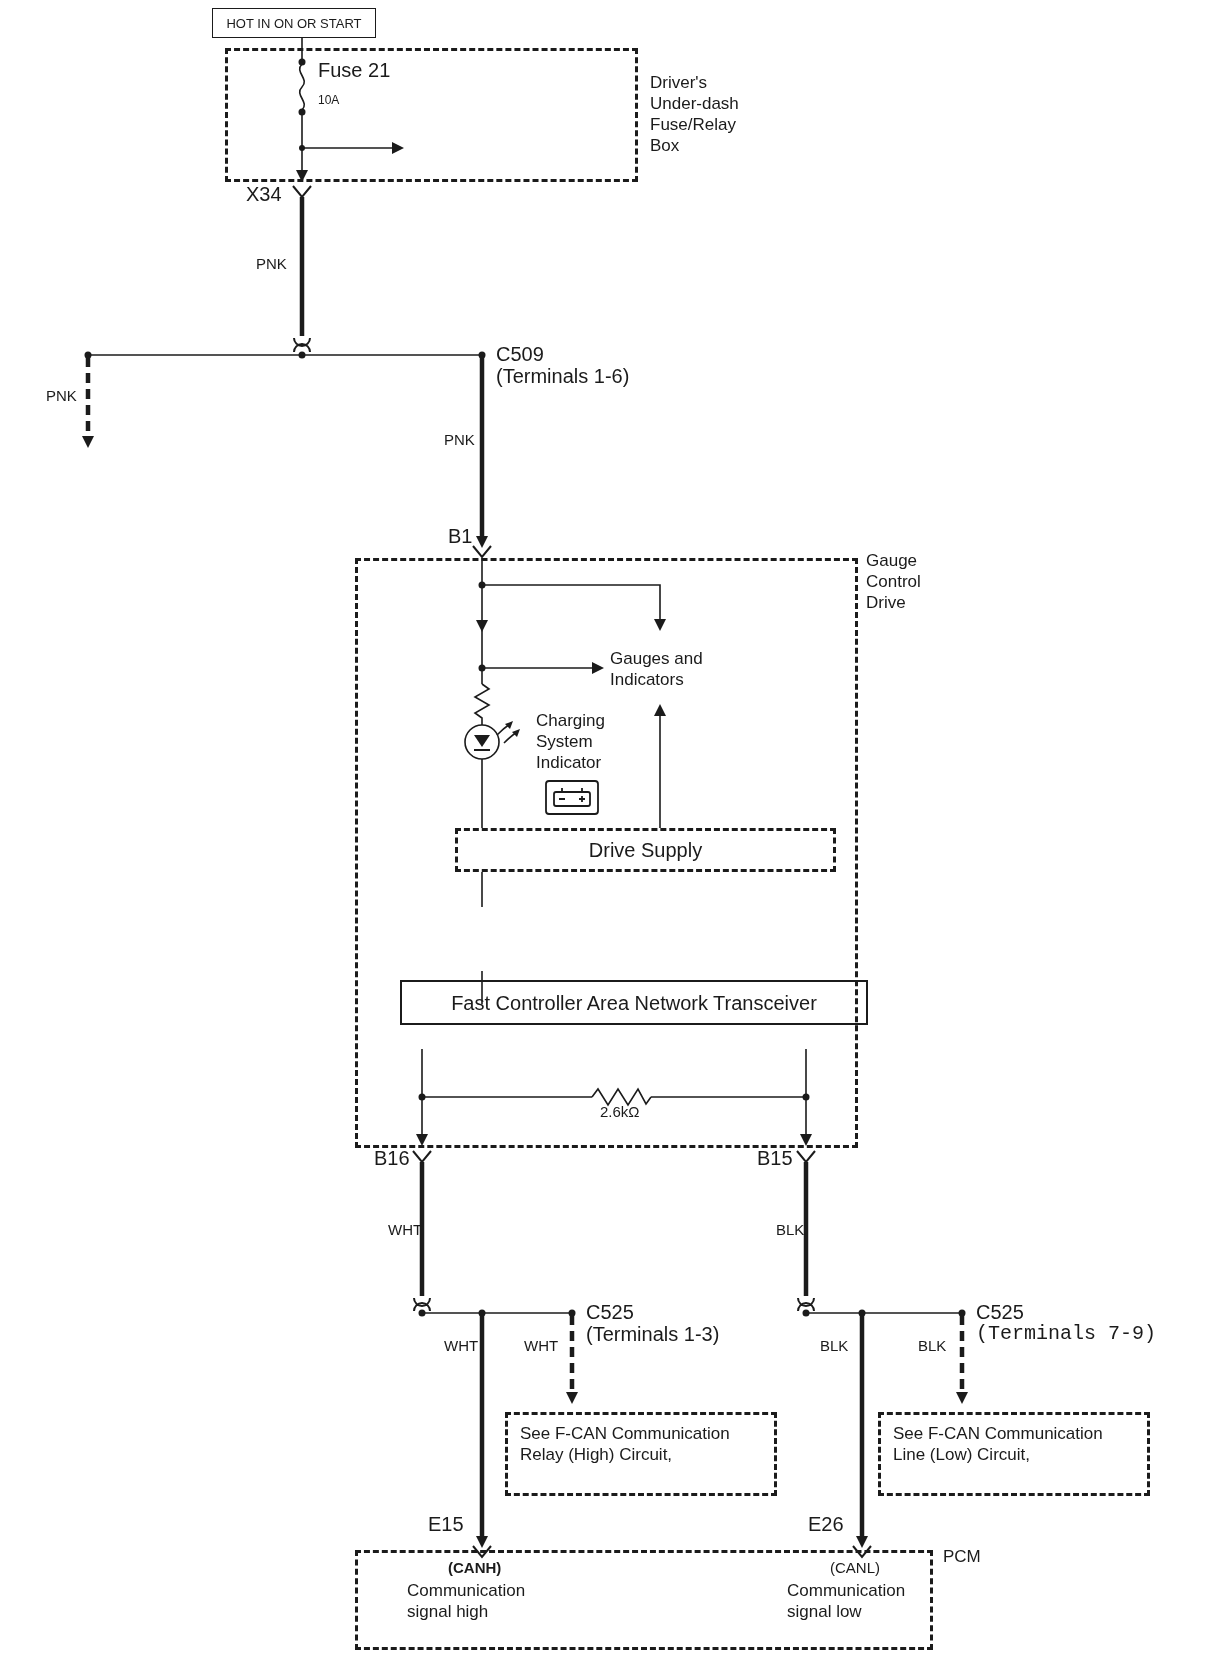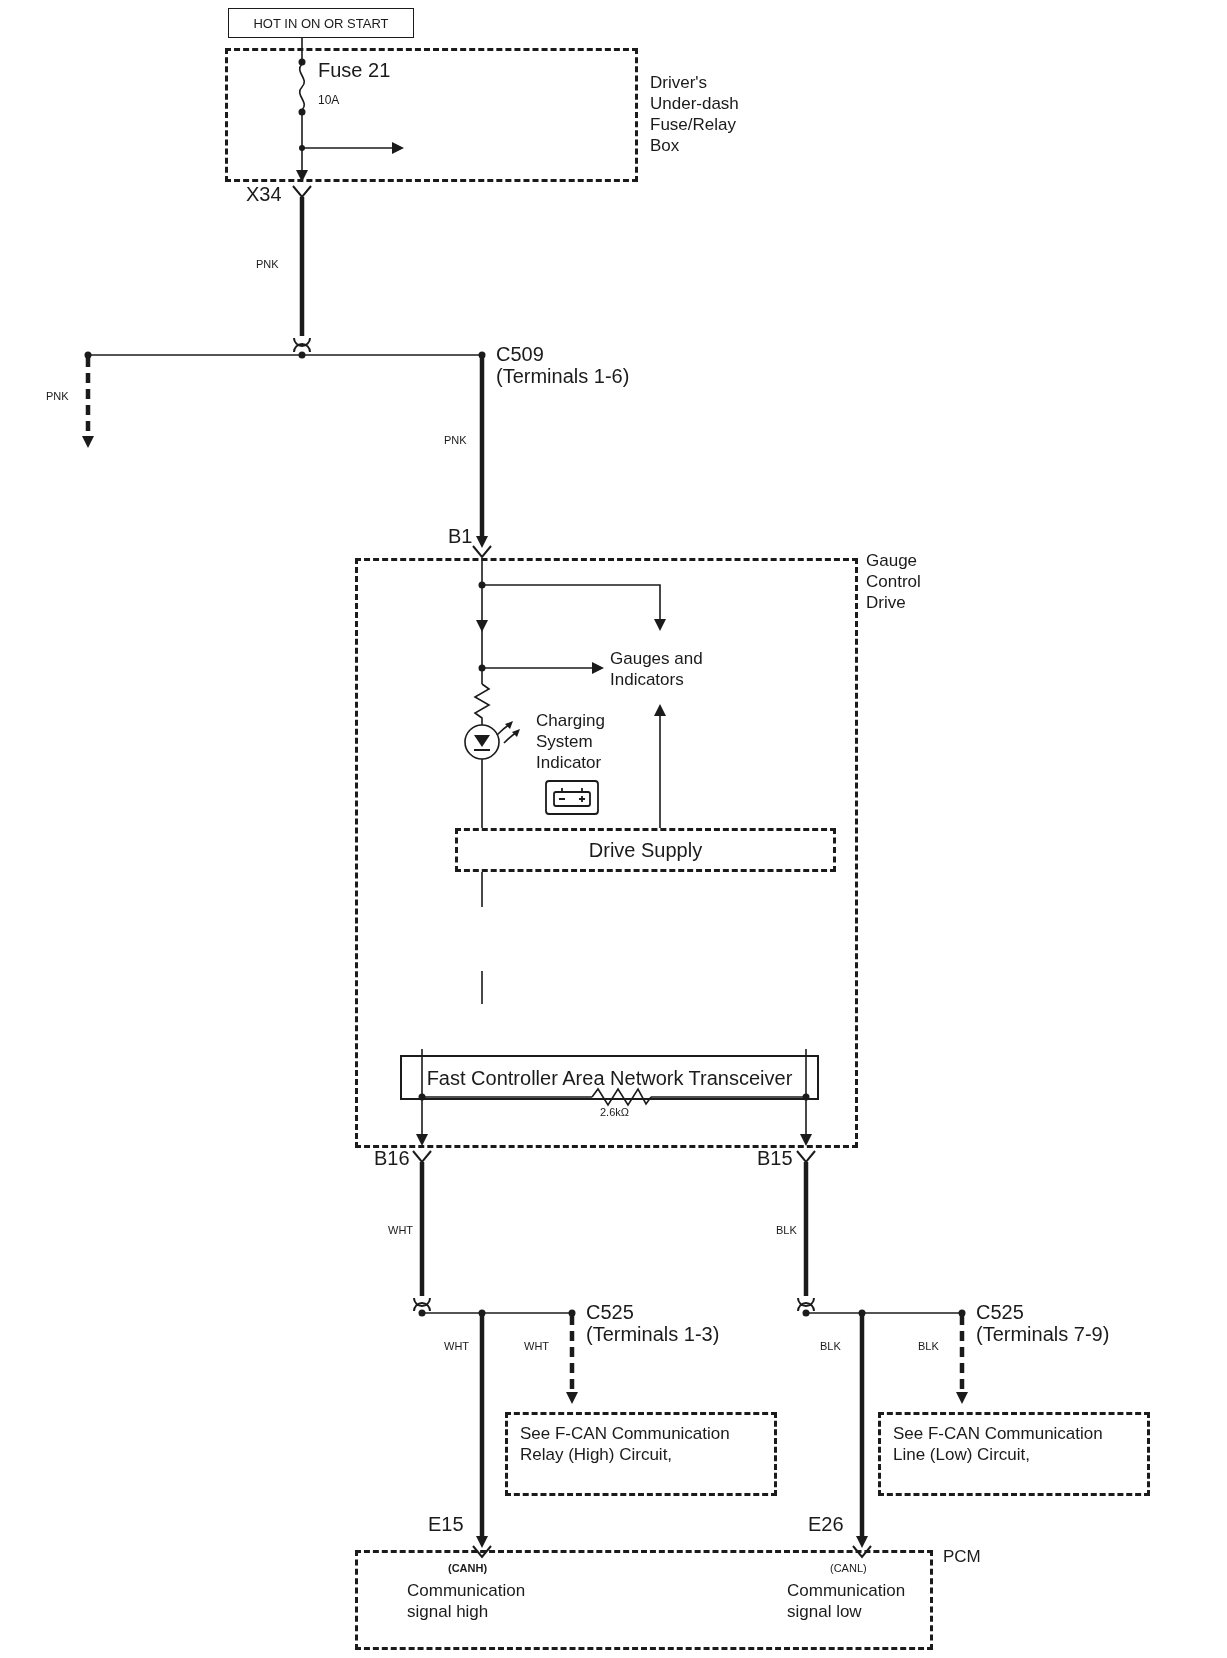--- a/index.html
+++ b/index.html
@@ -5,21 +5,21 @@
   html,body { margin:0; padding:0; background:#e8e8e8; }
   .stage {
     position:relative; width:1227px; height:1658px; margin:0 auto;
     background:#ffffff; overflow:hidden;
     font-family:"Liberation Sans", sans-serif; color:#1b1b1b;
   }
   .layer { position:absolute; left:0; top:0; }
   .lbl { position:absolute; white-space:nowrap; }
   .s17 { font-size:17px; line-height:21px; }
   .s16 { font-size:20px; line-height:20px; }
-  .s13 { font-size:11px; line-height:16px;text-align:center; }
+  .s13 { font-size:15px; line-height:16px;text-align:center; }
   .s12 { font-size:12px; line-height:15px; }
   .bx  { position:absolute; box-sizing:border-box; }
   .solid2 { border:2px solid #1b1b1b; }
   .dash2  { border:3px dashed #1b1b1b; }
   .dash3  { border:3px dashed #1b1b1b; }
   .thin1  { border:1.6px solid #1b1b1b; }
   .center { display:flex; align-items:center; justify-content:center; text-align:center; }
   .tc { text-align:center; }
 </style>
 </head>
@@ -121,34 +121,34 @@
     </g>
 
     <g stroke="#1b1b1b" fill="none" stroke-width="1.8">
       <rect x="546" y="781" width="52" height="33" rx="3"></rect>
       <rect x="554" y="792" width="36" height="14" rx="2"></rect>
       <path d="M562,788 v4 M582,788 v4"></path>
       <path d="M559,799 h6 M579,799 h6 M582,796 v6"></path>
     </g>
   </svg>
 
-  <div class="bx center thin1" style="left:228px;top:8px;width:186px;height:30px;font-size:13px;">
+  <div class="bx center thin1" style="left:212px;top:8px;width:164px;height:30px;font-size:13px;">
     <span>HOT IN ON OR START</span>
   </div>
 
   <div class="bx dash3" style="left:225px;top:48px;width:413px;height:134px;"></div>
 
   <div class="bx dash3" style="left:355px;top:558px;width:503px;height:590px;"></div>
 
   <div class="bx dash2 center s16" style="left:455px;top:828px;width:381px;height:44px;">
     <span>Drive Supply</span>
   </div>
 
 
-  <div class="bx solid2 center s16" style="left:400px;top:1055px;width:419px;height:45px;">
+  <div class="bx solid2 center s16" style="left:400px;top:980px;width:468px;height:45px;">
     <span>Fast Controller Area Network Transceiver</span>
   </div>
 
   <div class="bx dash2" style="left:505px;top:1412px;width:272px;height:84px;">
     <div class="s17" style="padding:8px 0 0 12px;">
       <div>See F-CAN Communication</div>
       <div>Relay (High) Circuit,</div>
     </div>
   </div>
 
@@ -203,21 +203,21 @@
 
   <div class="lbl s16" style="left:374px;top:1148px;">B16</div>
   <div class="lbl s16" style="left:757px;top:1148px;">B15</div>
 
   <div class="lbl s13" style="left:388px;top:1222px;">WHT</div>
   <div class="lbl s13" style="left:776px;top:1222px;">BLK</div>
 
   <div class="lbl s16" style="left:586px;top:1302px;">C525</div>
   <div class="lbl s16" style="left:586px;top:1324px;">(Terminals 1-3)</div>
   <div class="lbl s16" style="left:976px;top:1302px;">C525</div>
-  <div class="lbl s16" style="left:976px;top:1324px;">(Terminals 7-9)</div>
+  <div class="lbl s16" style="left:976px;top:1324px;font-family:Liberation Mono, monospace;">(Terminals 7-9)</div>
 
   <div class="lbl s13" style="left:444px;top:1338px;">WHT</div>
   <div class="lbl s13" style="left:524px;top:1338px;">WHT</div>
   <div class="lbl s13" style="left:820px;top:1338px;">BLK</div>
   <div class="lbl s13" style="left:918px;top:1338px;">BLK</div>
 
   <div class="lbl s16" style="left:428px;top:1514px;">E15</div>
   <div class="lbl s16" style="left:808px;top:1514px;">E26</div>
 
   <div class="lbl s17" style="left:943px;top:1546px;">PCM</div>

